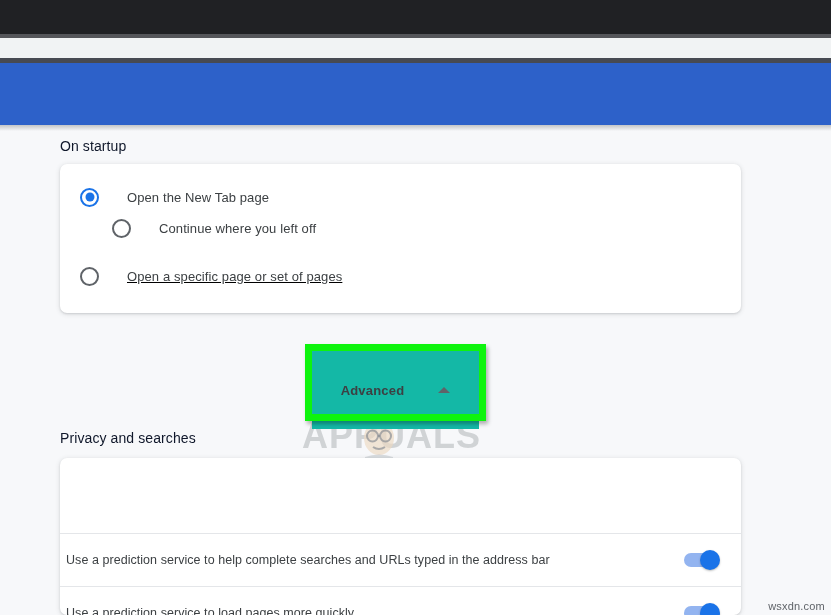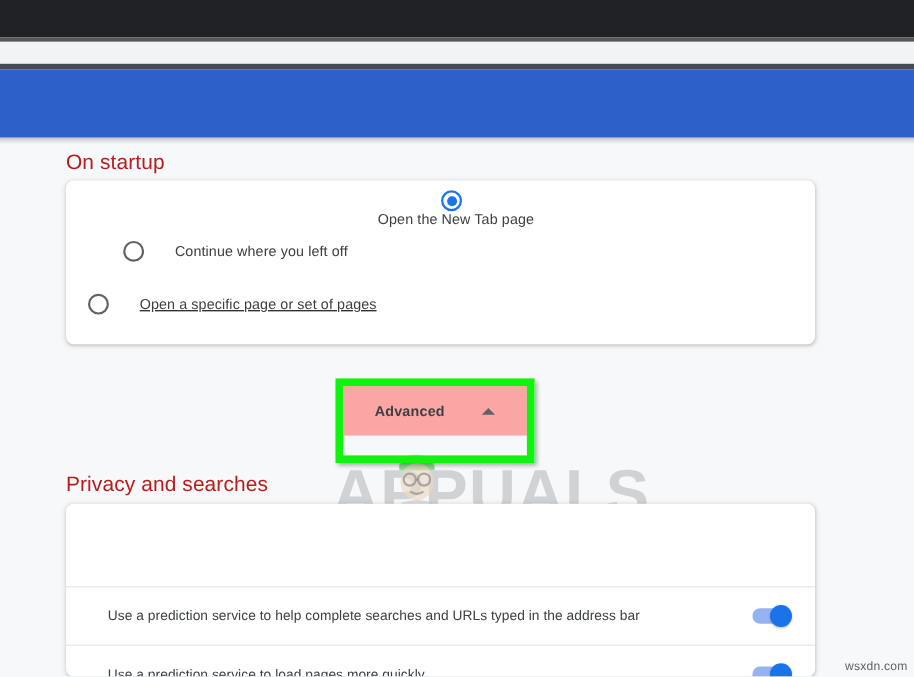--- a/index.html
+++ b/index.html
@@ -89,22 +89,22 @@
     position: absolute;
     left: 0; top: 131px;
     width: 831px;
     height: 484px;
     background: #f7f8fa;
   }
 
   .section-title {
     position: absolute;
     left: 60px;
-    color: #b91c1c;
-    font-size: 19px;
+    color: #0f172a;
+    font-size: 14px;
     letter-spacing: 0.1px;
   }
   .title-on-startup { top: 7px; }
   .title-privacy { top: 299px; }
 
   .card {
     position: absolute;
     left: 60px;
     width: 681px;
     background: #ffffff;
@@ -115,21 +115,21 @@
   .card-privacy { top: 327px; height: 157px; }
 
   
   .radio-row {
     position: absolute;
     left: 0; width: 681px;
     height: 48px;
     display: flex;
     align-items: center;
   }
-  .radio-row:nth-of-type(1) { top: 9px; flex-direction: column; }
+  .radio-row:nth-of-type(1) { top: 9px; }
   .radio-row-1 { top: 40px; padding-left: 32px; }
   .radio-row-2 { top: 88px; text-decoration: underline; }
 
   .radio {
     margin-left: 20px;
     width: 19px; height: 19px;
     border-radius: 50%;
     flex: none;
     position: relative;
   }
@@ -161,22 +161,22 @@
     position: absolute;
     left: 305px; top: 213px;
     width: 181px; height: 77px;
     border: 7px solid #0ef40e;
     background: transparent;
     box-shadow: 2px 3px 4px rgba(0,0,0,0.30);
   }
   .advanced-btn {
     position: absolute;
     left: 312px; top: 220px;
-    width: 167px; height: 45px;
-    background: #fca5a5;
+    width: 167px; height: 78px;
+    background: #14b8a6;
     display: flex;
     align-items: center;
     justify-content: center;
   }
   .advanced-label {
     color: #3c4043;
     font-size: 13px;
     font-weight: bold;
     letter-spacing: 0.2px;
   }
@@ -217,21 +217,21 @@
     left: 0;
     width: 681px;
     height: 53px;
     display: flex;
     align-items: center;
   }
   .setting-row-1 { top: 75px; }
   .setting-row-2 { top: 128px; }
 
   .setting-label {
-    margin-left: 38px;
+    margin-left: 6px;
     color: #3c4043;
     font-size: 12.5px;
     letter-spacing: 0.05px;
     white-space: nowrap;
   }
   .toggle {
     position: absolute;
     right: 23px;
     width: 34px; height: 14px;
     border-radius: 8px;
@@ -250,26 +250,25 @@
   .watermark {
     position: absolute;
     left: 302px; top: 277px;
     width: 230px; height: 56px;
     pointer-events: none;
     user-select: none;
   }
   .wm-text {
     position: absolute;
     left: 0; top: 0;
-    font-size: 59px;
+    font-size: 36px;
     font-weight: bold;
     color: rgba(120,125,130,0.30);
     letter-spacing: 1px;
     line-height: 56px;
-    margin-top: 12px;
   }
   .wm-figure {
     position: absolute;
     left: 52px; top: -6px;
     width: 50px; height: 64px;
   }
 
   .credit {
     position: absolute;
     right: 6px; bottom: 3px;

